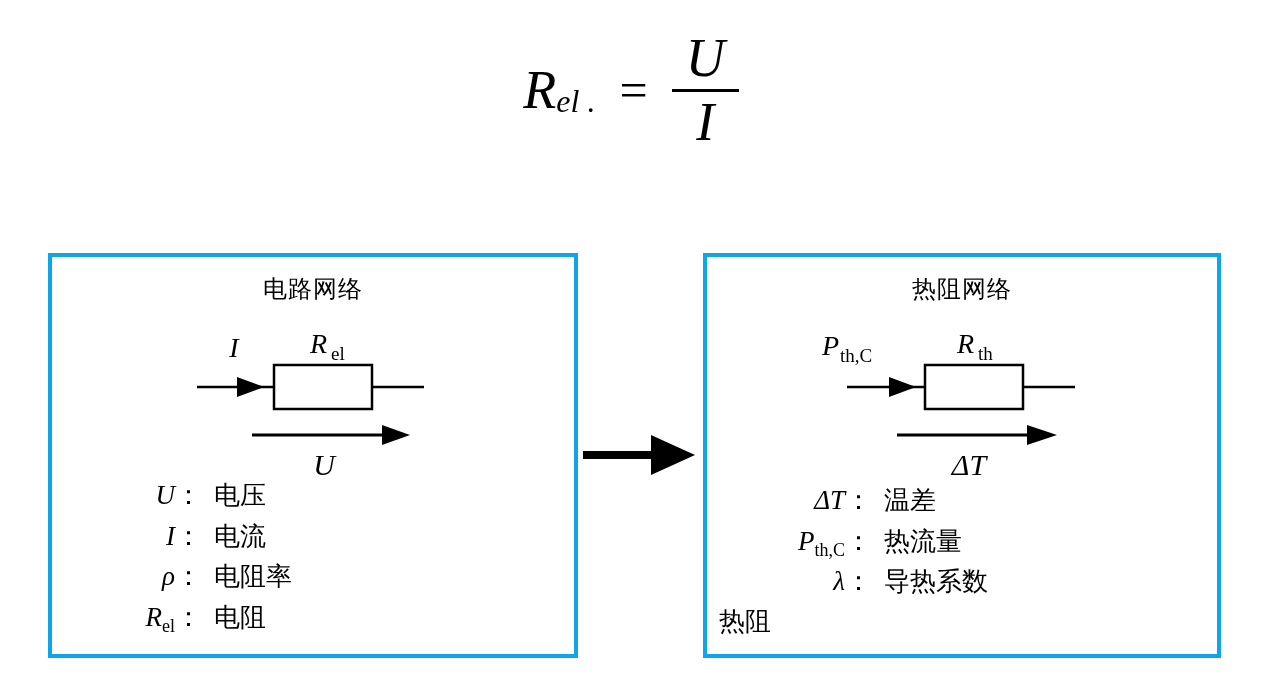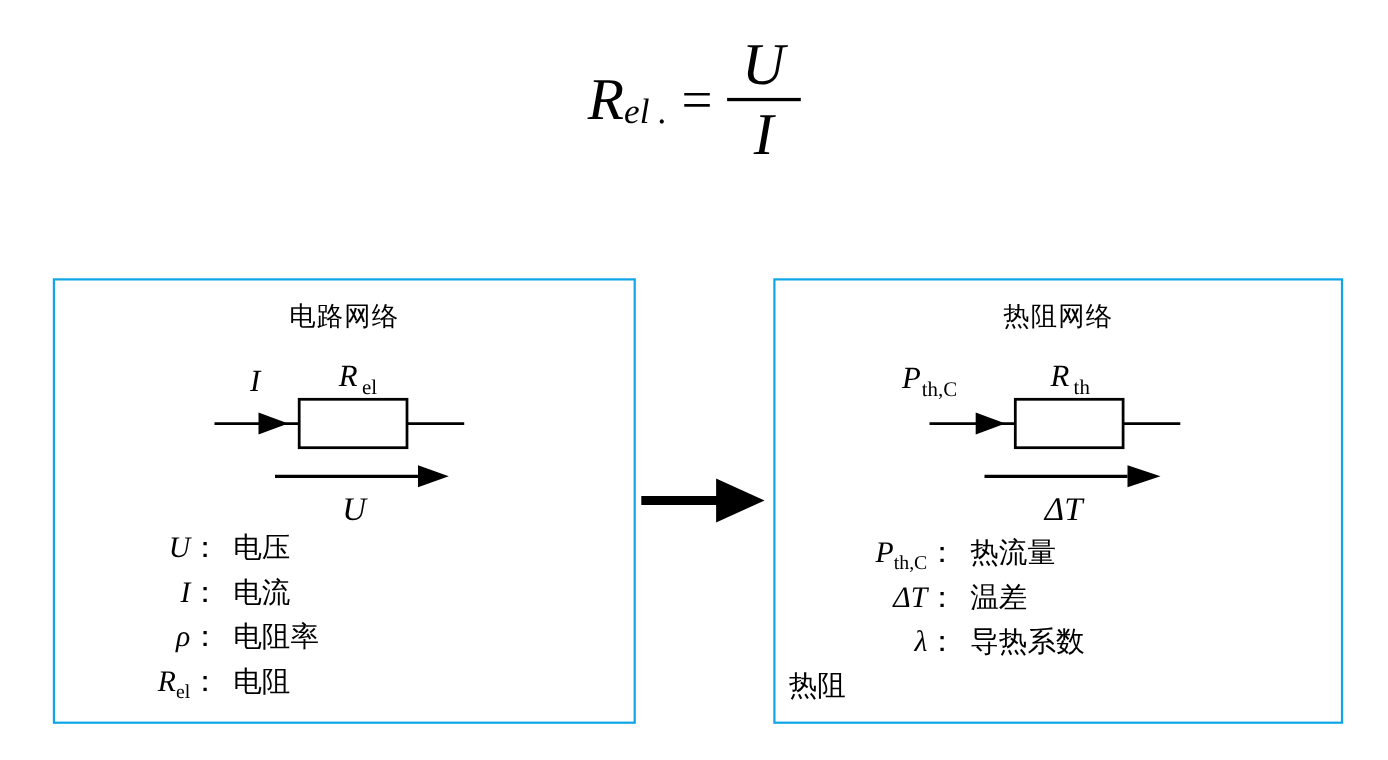--- a/index.html
+++ b/index.html
@@ -22,21 +22,21 @@
     left: 0;
     top: 28px;
     width: 1262px;
     text-align: center;
     font-family: "Liberation Serif", serif;
   }
   .formula-row {
     display: inline-flex;
     align-items: center;
     justify-content: center;
-    gap: 9px;
+    gap: 20px;
   }
   .var-italic {
     font-style: italic;
     font-size: 54px;
     line-height: 1;
   }
   .sub {
     font-style: italic;
     font-size: 32px;
     vertical-align: sub;
@@ -62,21 +62,21 @@
   }
   .frac .bar {
     width: 100%;
     height: 3px;
     background: #000;
   }
 
   
   .panel {
     position: absolute;
-    border: 2px solid #0ea5e9;
+    border: 4px solid #0ea5e9;
     background: #fff;
     box-sizing: border-box;
   }
   #panel-left  { left: 48px;  top: 253px; width: 530px; height: 405px; }
   #panel-right { left: 703px; top: 253px; width: 518px; height: 405px; }
 
   .panel-title {
     position: absolute;
     top: 16px;
     left: 0;
@@ -238,28 +238,28 @@
       <text x="132" y="28" font-family="Liberation Serif, serif" font-size="28" font-style="italic" text-anchor="end">P</text>
       <text x="133" y="35" font-family="Liberation Serif, serif" font-size="19">th,C</text>
       <text x="250" y="26" font-family="Liberation Serif, serif" font-size="28" font-style="italic">R</text>
       <text x="271" y="33" font-family="Liberation Serif, serif" font-size="19">th</text>
       <text x="262" y="148" font-family="Liberation Serif, serif" font-size="30" font-style="italic" text-anchor="middle">ΔT</text>
     </svg>
   </div>
 
   <div class="legend" id="legend-right">
     <div class="legend-row">
+      <span class="legend-sym"><span>ΔT</span><span class="ss"></span><span class="colon">：</span></span>
+      <span class="legend-txt">温差</span>
+    </div>
+    <div class="legend-row">
       <span class="legend-sym"><span>P</span><span class="ss">th,C</span><span class="colon">：</span></span>
       <span class="legend-txt">热流量</span>
     </div>
     <div class="legend-row">
-      <span class="legend-sym"><span>ΔT</span><span class="ss"></span><span class="colon">：</span></span>
-      <span class="legend-txt">温差</span>
-    </div>
-    <div class="legend-row">
       <span class="legend-sym"><span>λ</span><span class="ss"></span><span class="colon">：</span></span>
       <span class="legend-txt">导热系数</span>
     </div>
     <div class="legend-row">
       <span class="legend-txt">热阻</span>
     </div>
   </div>
 </div>
 
 </body></html>

